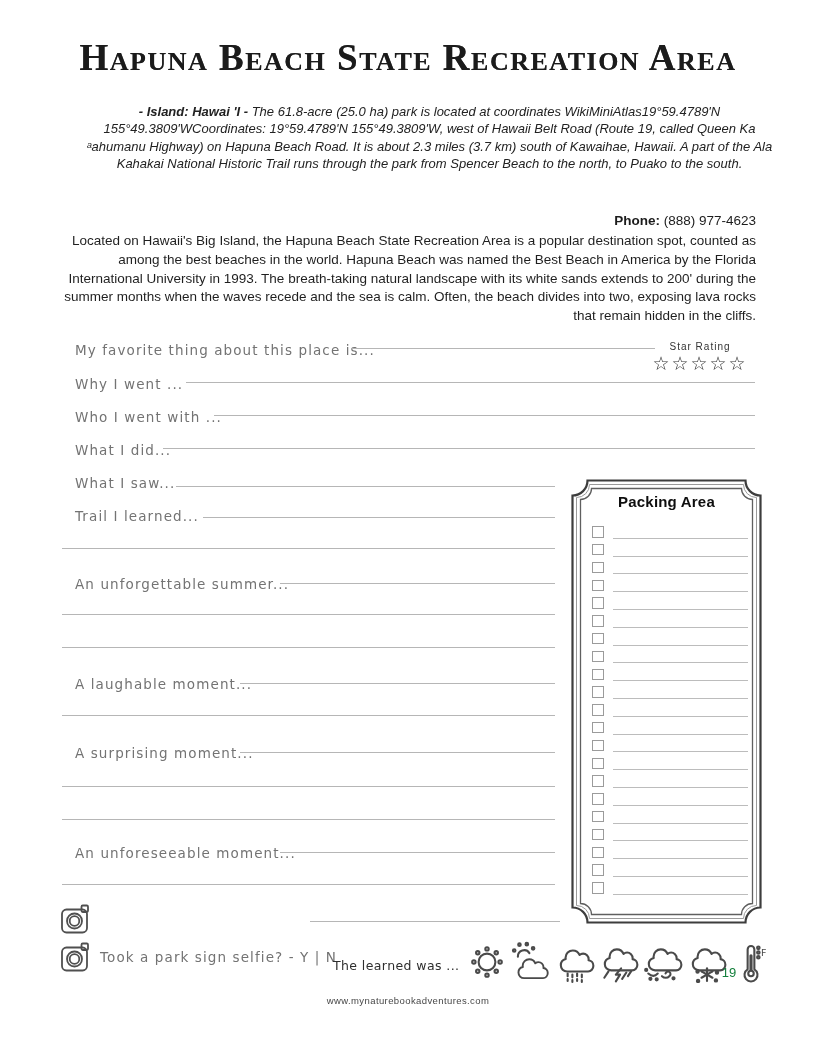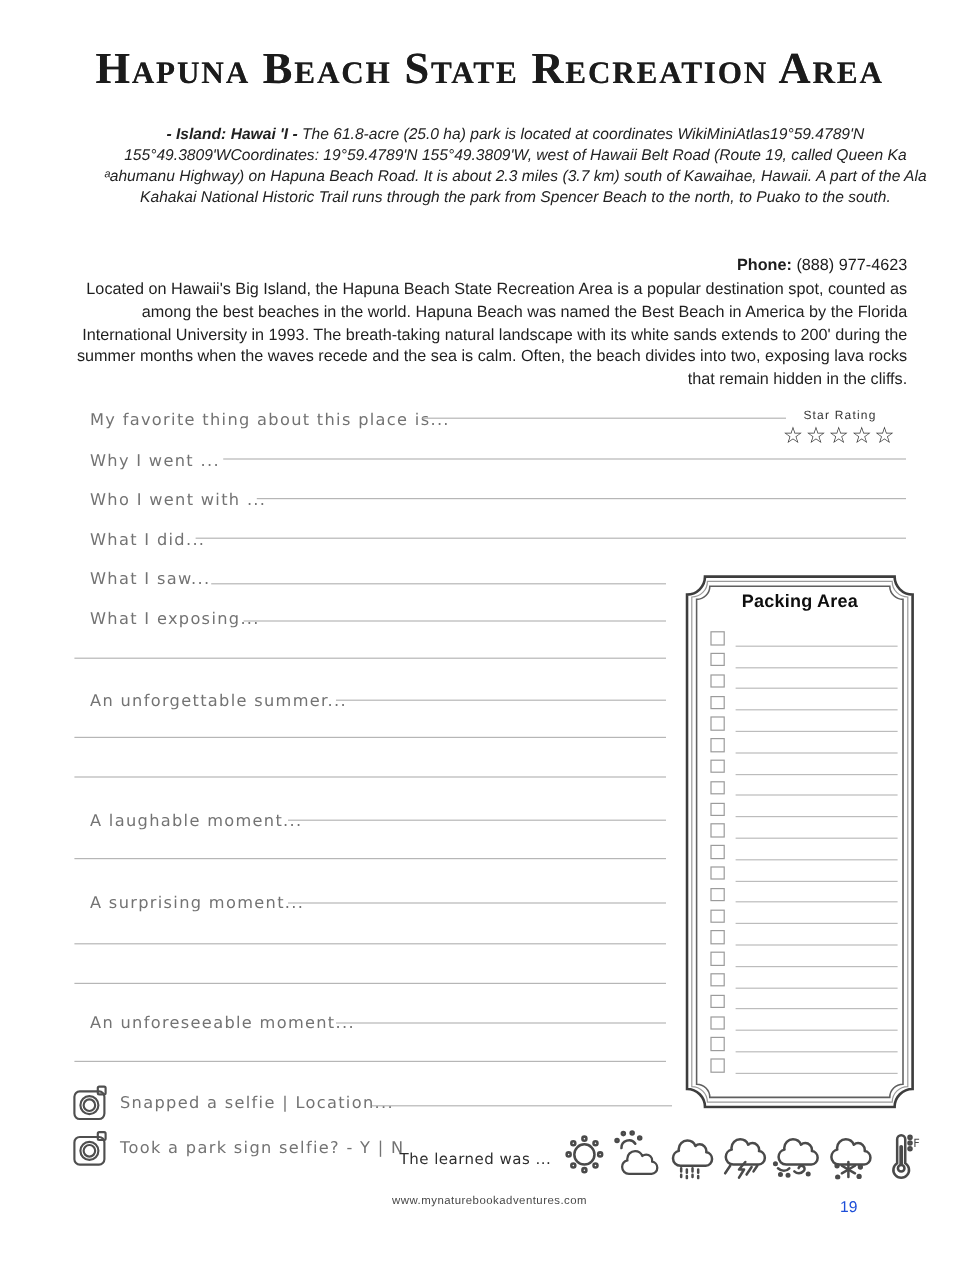--- a/index.html
+++ b/index.html
@@ -42,22 +42,22 @@
            stroke-linecap:round;stroke-linejoin:round;}
   .weather-label{position:absolute;left:333px;top:958px;font-family:"DejaVu Sans",sans-serif;
                  font-size:12.5px;letter-spacing:.4px;color:#2e2e2e;white-space:nowrap;}
   .weather-row{position:absolute;left:466px;top:941px;display:flex;gap:2px;}
   .wicon{width:42px;height:42px;display:inline-block;}
   .wicon svg{width:42px;height:42px;stroke:#4a4a4a;stroke-width:2;fill:none;
              stroke-linecap:round;stroke-linejoin:round;}
   .wicon svg text{fill:#4a4a4a;stroke:none;font-family:"DejaVu Sans",sans-serif;}
   .footer-url{position:absolute;left:0;top:995px;width:816px;text-align:center;
               font-size:9.5px;letter-spacing:.4px;color:#474747;}
-  .page-num{position:absolute;left:700px;top:998px;width:58px;text-align:left;
-            font-size:13px;color:#1d4ed8;}
+  .page-num{position:absolute;left:700px;top:965px;width:58px;text-align:center;
+            font-size:13px;color:#15803d;}
 </style>
 </head>
 <body>
 
 <div class="page">
 
   <div class="title">Hapuna Beach State Recreation Area</div>
 
   <div class="desc"><b>- Island: Hawai 'I -</b> <span>The 61.8-acre (25.0 ha) park is located at coordinates  WikiMiniAtlas19°59.4789'N 155°49.3809'WCoordinates: 19°59.4789'N 155°49.3809'W, west of Hawaii Belt Road (Route 19, called Queen Ka ᵃahumanu Highway) on Hapuna Beach Road. It is about 2.3 miles (3.7 km) south of Kawaihae, Hawaii. A part of the Ala Kahakai National Historic Trail runs through the park from Spencer Beach to the north, to Puako to the south.</span></div>
 
@@ -75,21 +75,21 @@
 
   <div class="label" style="left:75px;top:409px;">Who I went with ...</div>
   <div class="wline" style="left:214px;top:415px;width:541px;"></div>
 
   <div class="label" style="left:75px;top:442px;">What I did...</div>
   <div class="wline" style="left:163px;top:448px;width:592px;"></div>
 
   <div class="label" style="left:75px;top:475px;">What I saw...</div>
   <div class="wline" style="left:176px;top:486px;width:379px;"></div>
 
-  <div class="label" style="left:75px;top:508px;">What I exposing...</div>
+  <div class="label" style="left:75px;top:508px;">Trail I learned...</div>
   <div class="wline" style="left:203px;top:517px;width:352px;"></div>
   <div class="wline" style="left:62px;top:548px;width:493px;"></div>
 
   <div class="label" style="left:75px;top:576px;">An unforgettable summer...</div>
   <div class="wline" style="left:280px;top:583px;width:275px;"></div>
   <div class="wline" style="left:62px;top:614px;width:493px;"></div>
   <div class="wline" style="left:62px;top:647px;width:493px;"></div>
 
   <div class="label" style="left:75px;top:676px;">A laughable moment...</div>
   <div class="wline" style="left:240px;top:683px;width:315px;"></div>
@@ -200,21 +200,20 @@
     </div>
 
   <span class="cam" style="left:60px;top:903px;">
     <svg viewBox="0 0 32 32">
         <rect x="2" y="6.5" width="25" height="23" rx="4.5"></rect>
         <circle cx="14.5" cy="18" r="7.5"></circle>
         <circle cx="14.5" cy="18" r="4.8"></circle>
         <rect x="21.5" y="2.5" width="6.5" height="6.5" rx="1.2"></rect>
       </svg>
   </span>
-  <div class="label" style="left:100px;top:911px;">Snapped a selfie | Location...</div>
   <div class="wline" style="left:310px;top:921px;width:250px;"></div>
 
   <span class="cam" style="left:60px;top:941px;">
     <svg viewBox="0 0 32 32">
         <rect x="2" y="6.5" width="25" height="23" rx="4.5"></rect>
         <circle cx="14.5" cy="18" r="7.5"></circle>
         <circle cx="14.5" cy="18" r="4.8"></circle>
         <rect x="21.5" y="2.5" width="6.5" height="6.5" rx="1.2"></rect>
       </svg>
   </span>

